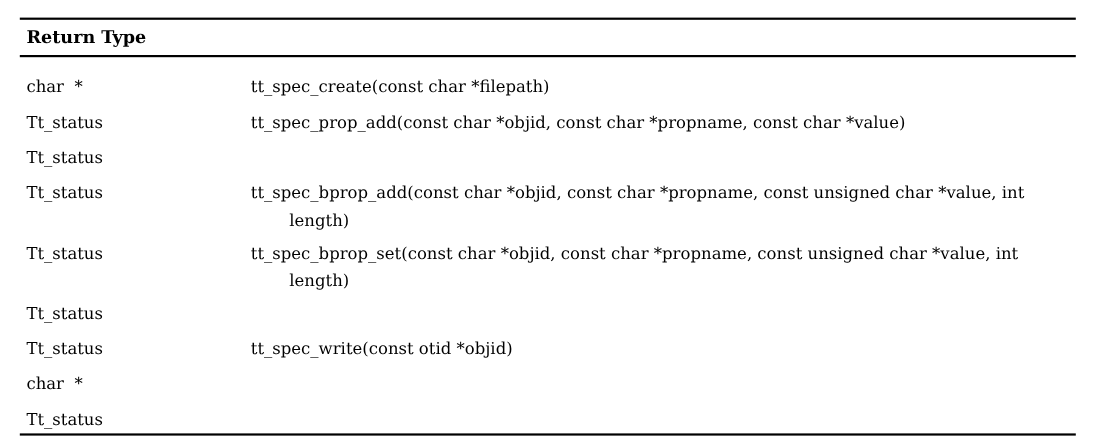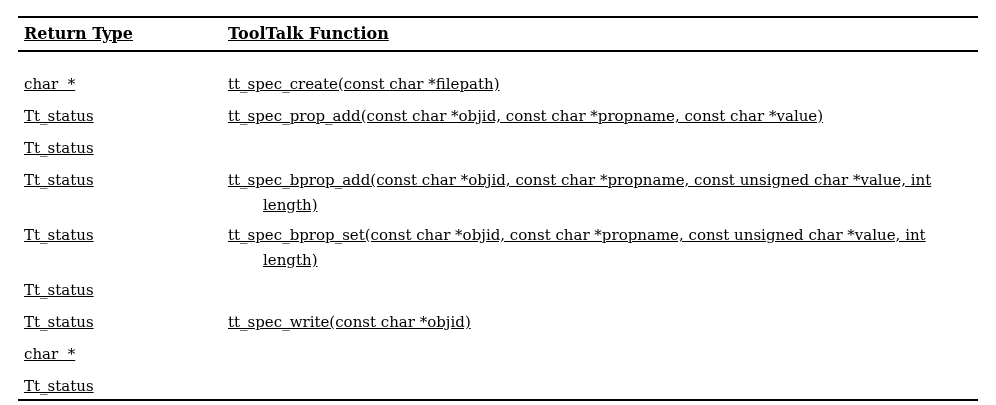--- a/index.html
+++ b/index.html
@@ -21,39 +21,39 @@
     top: 16px;
     width: 960px;
   }
   .rule {
     height: 2px;
     background: #000000;
   }
   .row {
     display: flex;
     align-items: flex-start;
-    text-decoration: underline;
   }
   .header-row {
     padding: 6px 0 7px 6px;
     font-weight: bold;
     font-size: 16px;
     line-height: 19px;
   }
   .col-ret {
     flex: none;
     width: 204px;
     white-space: pre;
   }
   .col-fn {
     flex: 1;
     min-width: 0;
   }
   .tbody {
-    padding-top: 20px;
+    padding-top: 4px;
+    margin-top: 11px;
   }
   .body-row {
     font-size: 15px;
     line-height: 25px;
     margin-bottom: 7px;
     padding-left: 6px;
   }
   .body-row.two-line {
     margin-bottom: 5px;
   }
@@ -68,21 +68,20 @@
 </style>
 </head>
 <body>
 
 <div class="api-table">
 
   <div class="rule"></div>
 
   <div class="row header-row">
     <div class="col-ret">Return Type</div>
-    <div class="col-fn">ToolTalk Function</div>
   </div>
 
   <div class="rule"></div>
 
   <div class="tbody">
 
     <div class="row body-row">
       <div class="col-ret">char  *</div>
       <div class="col-fn">tt_spec_create(const char *filepath)</div>
     </div>
@@ -107,21 +106,21 @@
       <div class="col-fn">tt_spec_bprop_set(const char *objid, const char *propname, const unsigned char *value, int
 length)</div>
     </div>
 
     <div class="row body-row">
       <div class="col-ret">Tt_status</div>
     </div>
 
     <div class="row body-row">
       <div class="col-ret">Tt_status</div>
-      <div class="col-fn">tt_spec_write(const char *objid)</div>
+      <div class="col-fn">tt_spec_write(const otid *objid)</div>
     </div>
 
     <div class="row body-row">
       <div class="col-ret">char  *</div>
     </div>
 
     <div class="row body-row">
       <div class="col-ret">Tt_status</div>
     </div>
 

